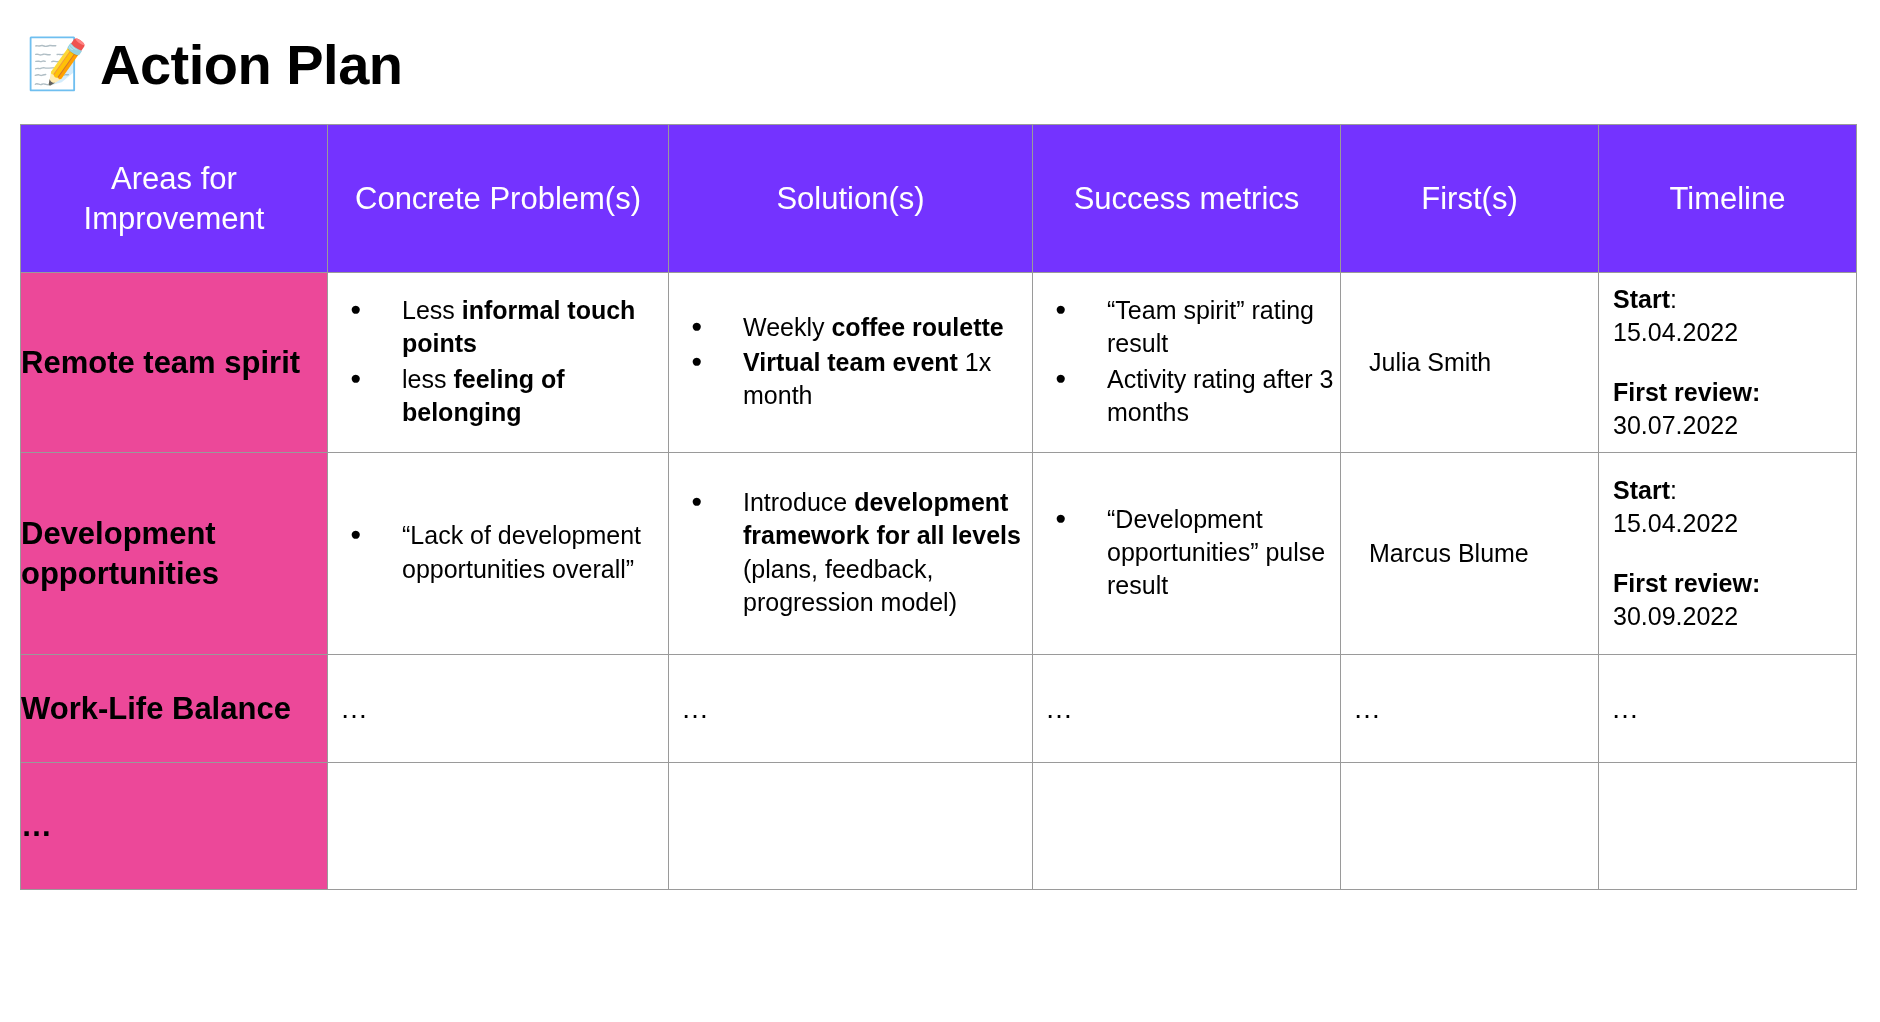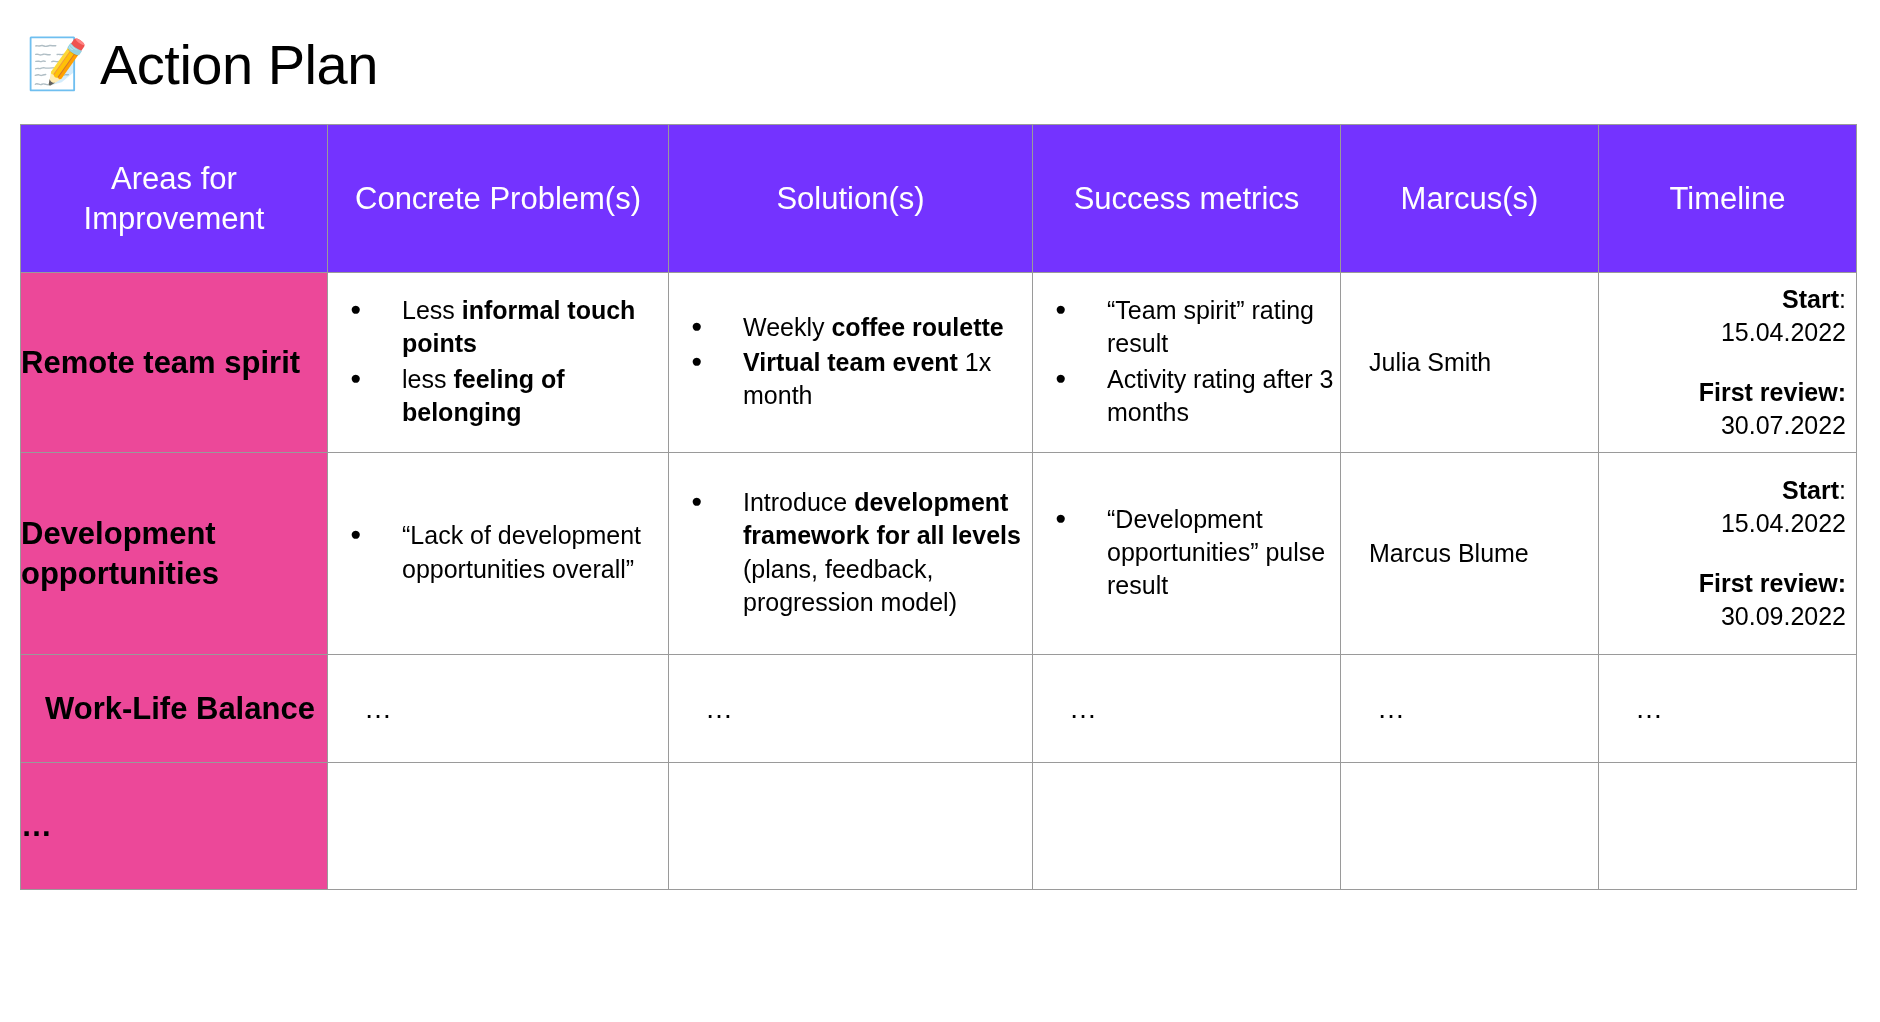--- a/index.html
+++ b/index.html
@@ -31,21 +31,21 @@
     font-size: 50px;
     line-height: 1;
     width: 58px;
     height: 58px;
     display: flex;
     align-items: center;
     justify-content: center;
   }
   .title-text {
     font-size: 56px;
-    font-weight: 400;
+    font-weight: 700;
     letter-spacing: -0.5px;
     color: #000000;
     white-space: nowrap;
   }
 
   
   .table-wrap {
     margin: 14px 28px 0 20px;
   }
   table.plan {
@@ -127,27 +127,26 @@
   .ellipsis {
     font-size: 28px;
     letter-spacing: 3px;
     padding-left: 12px;
   }
 
   .timeline {
     font-size: 25px;
     line-height: 1.33;
     padding: 10px 10px 10px 14px;
-    text-align: right;
   }
   .timeline .gap { height: 26px; }
 
   tr.r1 td { height: 176px; }
   tr.r2 td { height: 202px; }
-  tr.r3 td { height: 108px; padding-left: 24px; }
+  tr.r3 td { height: 108px; }
   tr.r4 td { height: 127px; }
 </style>
 </head>
 <body>
 
 <div class="slide">
 
   <div class="title-row">
     <span class="title-emoji">📝</span>
     <span class="title-text">Action Plan</span>
@@ -162,21 +161,21 @@
           <col class="c3">
           <col class="c4">
           <col class="c5">
       </colgroup>
       <thead>
         <tr>
           <th>Areas for Improvement</th>
           <th>Concrete Problem(s)</th>
           <th>Solution(s)</th>
           <th>Success metrics</th>
-          <th>Marcus(s)</th>
+          <th>First(s)</th>
           <th>Timeline</th>
         </tr>
       </thead>
       <tbody>
 
         <tr class="r1">
           <td class="area">Remote team spirit</td>
           <td class="cell">
             <ul class="bul">
               <li><span>Less </span><span class="b">informal touch points</span><span></span></li>

